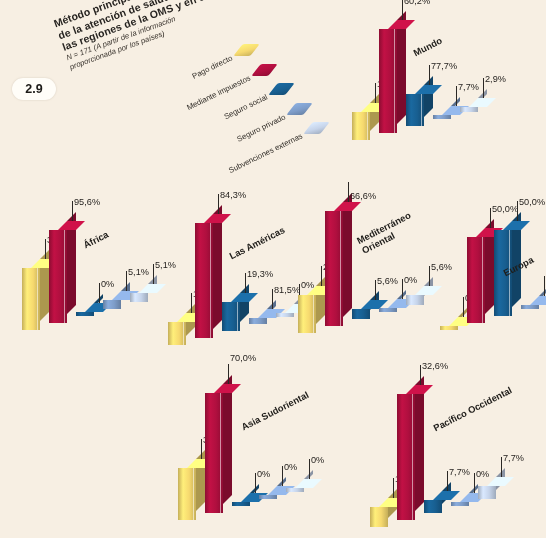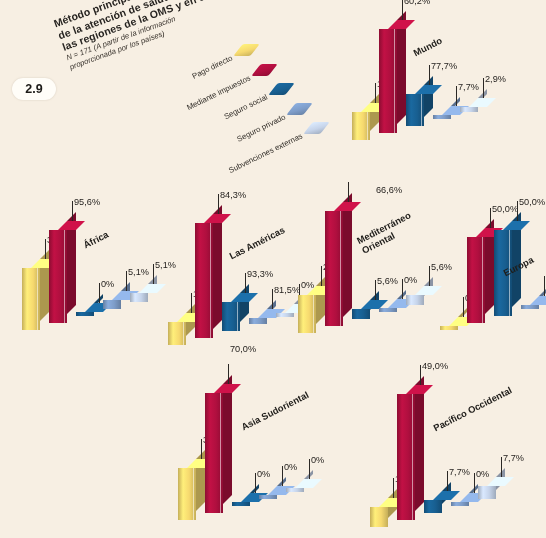--- a/index.html
+++ b/index.html
@@ -198,21 +198,21 @@
         </div>
         <div class="leader" style="left: 218px; top: 194.276px; height: 20px;"></div>
         <div class="vlabel" style="left: 220px; top: 190.276px;">84,3%</div>
         <div class="bar" style="left: 222px; top: 293.276px; width: 27px; height: 37.724px;">
           <div class="front" style="height: 28.724px; background: linear-gradient(90deg, rgb(19, 76, 116) 0%, rgb(26, 105, 160) 28%, rgb(24, 95, 145) 62%, rgb(19, 76, 116) 100%);"></div>
           <div class="side" style="left: 18px; bottom: 9px; height: 28.724px; background: rgb(17, 67, 102); transform: skewY(-45deg); transform-origin: 0px 100%;"></div>
           <div class="top" style="left: 0px; top: 0px; background: rgb(28, 112, 171); transform: skewX(-45deg); transform-origin: 0px 100%; margin-left: 9px;"></div>
           <div class="hl" style="left: 15px; bottom: 0px; height: 28.724px;"></div>
         </div>
         <div class="leader" style="left: 245px; top: 273.276px; height: 20px;"></div>
-        <div class="vlabel" style="left: 247px; top: 269.276px;">93,3%</div>
+        <div class="vlabel" style="left: 247px; top: 269.276px;">19,3%</div>
         <div class="bar" style="left: 249px; top: 309.324px; width: 27px; height: 14.676px;">
           <div class="front" style="height: 5.676px; background: linear-gradient(90deg, rgb(101, 126, 161) 0%, rgb(139, 173, 221) 28%, rgb(126, 157, 201) 62%, rgb(101, 126, 161) 100%);"></div>
           <div class="side" style="left: 18px; bottom: 9px; height: 5.676px; background: rgb(88, 110, 141); transform: skewY(-45deg); transform-origin: 0px 100%;"></div>
           <div class="top" style="left: 0px; top: 0px; background: rgb(149, 185, 237); transform: skewX(-45deg); transform-origin: 0px 100%; margin-left: 9px;"></div>
         </div>
         <div class="leader" style="left: 272px; top: 289.324px; height: 20px;"></div>
         <div class="vlabel" style="left: 274px; top: 285.324px;">81,5%</div>
         <div class="bar" style="left: 276px; top: 304px; width: 27px; height: 13px;">
           <div class="front" style="height: 4px; background: linear-gradient(90deg, rgb(158, 170, 187) 0%, rgb(218, 233, 255) 28%, rgb(198, 212, 234) 62%, rgb(158, 170, 187) 100%);"></div>
           <div class="side" style="left: 18px; bottom: 9px; height: 4px; background: rgb(139, 148, 164); transform: skewY(-45deg); transform-origin: 0px 100%;"></div>
@@ -233,21 +233,21 @@
         </div>
         <div class="leader" style="left: 321px; top: 265.816px; height: 20px;"></div>
         <div class="vlabel" style="left: 323px; top: 261.816px;">22,2%</div>
         <div class="bar" style="left: 325px; top: 202.448px; width: 27px; height: 123.552px;">
           <div class="front" style="height: 114.552px; background: linear-gradient(90deg, rgb(141, 12, 50) 0%, rgb(194, 17, 69) 28%, rgb(176, 15, 63) 62%, rgb(141, 12, 50) 100%);"></div>
           <div class="side" style="left: 18px; bottom: 9px; height: 114.552px; background: rgb(123, 11, 44); transform: skewY(-45deg); transform-origin: 0px 100%;"></div>
           <div class="top" style="left: 0px; top: 0px; background: rgb(208, 18, 74); transform: skewX(-45deg); transform-origin: 0px 100%; margin-left: 9px;"></div>
           <div class="hl" style="left: 15px; bottom: 0px; height: 114.552px;"></div>
         </div>
         <div class="leader" style="left: 348px; top: 182.448px; height: 20px;"></div>
-        <div class="vlabel" style="left: 350px; top: 185px; margin-left: 26px;">66,6%</div>
+        <div class="vlabel" style="left: 350px; top: 191px;">66,6%</div>
         <div class="bar" style="left: 352px; top: 300.368px; width: 27px; height: 18.632px;">
           <div class="front" style="height: 9.632px; background: linear-gradient(90deg, rgb(19, 76, 116) 0%, rgb(26, 105, 160) 28%, rgb(24, 95, 145) 62%, rgb(19, 76, 116) 100%);"></div>
           <div class="side" style="left: 18px; bottom: 9px; height: 9.632px; background: rgb(17, 67, 102); transform: skewY(-45deg); transform-origin: 0px 100%;"></div>
           <div class="top" style="left: 0px; top: 0px; background: rgb(28, 112, 171); transform: skewX(-45deg); transform-origin: 0px 100%; margin-left: 9px;"></div>
         </div>
         <div class="leader" style="left: 375px; top: 280.368px; height: 20px;"></div>
         <div class="vlabel" style="left: 377px; top: 276.368px;">5,6%</div>
         <div class="bar" style="left: 379px; top: 299px; width: 27px; height: 13px;">
           <div class="front" style="height: 4px; background: linear-gradient(90deg, rgb(101, 126, 161) 0%, rgb(139, 173, 221) 28%, rgb(126, 157, 201) 62%, rgb(101, 126, 161) 100%);"></div>
           <div class="side" style="left: 18px; bottom: 9px; height: 4px; background: rgb(88, 110, 141); transform: skewY(-45deg); transform-origin: 0px 100%;"></div>
@@ -310,21 +310,21 @@
         </div>
         <div class="leader" style="left: 201px; top: 439.4px; height: 20px;"></div>
         <div class="vlabel" style="left: 203px; top: 435.4px;">30,0%</div>
         <div class="bar" style="left: 205px; top: 383.6px; width: 27px; height: 129.4px;">
           <div class="front" style="height: 120.4px; background: linear-gradient(90deg, rgb(141, 12, 50) 0%, rgb(194, 17, 69) 28%, rgb(176, 15, 63) 62%, rgb(141, 12, 50) 100%);"></div>
           <div class="side" style="left: 18px; bottom: 9px; height: 120.4px; background: rgb(123, 11, 44); transform: skewY(-45deg); transform-origin: 0px 100%;"></div>
           <div class="top" style="left: 0px; top: 0px; background: rgb(208, 18, 74); transform: skewX(-45deg); transform-origin: 0px 100%; margin-left: 9px;"></div>
           <div class="hl" style="left: 15px; bottom: 0px; height: 120.4px;"></div>
         </div>
         <div class="leader" style="left: 228px; top: 363.6px; height: 20px;"></div>
-        <div class="vlabel" style="left: 230px; top: 344px;">70,0%</div>
+        <div class="vlabel" style="left: 230px; top: 353px;">70,0%</div>
         <div class="bar" style="left: 232px; top: 493px; width: 27px; height: 13px;">
           <div class="front" style="height: 4px; background: linear-gradient(90deg, rgb(19, 76, 116) 0%, rgb(26, 105, 160) 28%, rgb(24, 95, 145) 62%, rgb(19, 76, 116) 100%);"></div>
           <div class="side" style="left: 18px; bottom: 9px; height: 4px; background: rgb(17, 67, 102); transform: skewY(-45deg); transform-origin: 0px 100%;"></div>
           <div class="top" style="left: 0px; top: 0px; background: rgb(28, 112, 171); transform: skewX(-45deg); transform-origin: 0px 100%; margin-left: 9px;"></div>
         </div>
         <div class="leader" style="left: 255px; top: 473px; height: 20px;"></div>
         <div class="vlabel" style="left: 257px; top: 469px;">0%</div>
         <div class="bar" style="left: 259px; top: 486px; width: 27px; height: 13px;">
           <div class="front" style="height: 4px; background: linear-gradient(90deg, rgb(101, 126, 161) 0%, rgb(139, 173, 221) 28%, rgb(126, 157, 201) 62%, rgb(101, 126, 161) 100%);"></div>
           <div class="side" style="left: 18px; bottom: 9px; height: 4px; background: rgb(88, 110, 141); transform: skewY(-45deg); transform-origin: 0px 100%;"></div>
@@ -351,21 +351,21 @@
         </div>
         <div class="leader" style="left: 393px; top: 478.22px; height: 20px;"></div>
         <div class="vlabel" style="left: 395px; top: 474.22px;">11,5%</div>
         <div class="bar" style="left: 397px; top: 385.268px; width: 27px; height: 134.732px;">
           <div class="front" style="height: 125.732px; background: linear-gradient(90deg, rgb(141, 12, 50) 0%, rgb(194, 17, 69) 28%, rgb(176, 15, 63) 62%, rgb(141, 12, 50) 100%);"></div>
           <div class="side" style="left: 18px; bottom: 9px; height: 125.732px; background: rgb(123, 11, 44); transform: skewY(-45deg); transform-origin: 0px 100%;"></div>
           <div class="top" style="left: 0px; top: 0px; background: rgb(208, 18, 74); transform: skewX(-45deg); transform-origin: 0px 100%; margin-left: 9px;"></div>
           <div class="hl" style="left: 15px; bottom: 0px; height: 125.732px;"></div>
         </div>
         <div class="leader" style="left: 420px; top: 365.268px; height: 20px;"></div>
-        <div class="vlabel" style="left: 422px; top: 361.268px;">49,0%</div>
+        <div class="vlabel" style="left: 422px; top: 361.268px;">32,6%</div>
         <div class="bar" style="left: 424px; top: 490.756px; width: 27px; height: 22.244px;">
           <div class="front" style="height: 13.244px; background: linear-gradient(90deg, rgb(19, 76, 116) 0%, rgb(26, 105, 160) 28%, rgb(24, 95, 145) 62%, rgb(19, 76, 116) 100%);"></div>
           <div class="side" style="left: 18px; bottom: 9px; height: 13.244px; background: rgb(17, 67, 102); transform: skewY(-45deg); transform-origin: 0px 100%;"></div>
           <div class="top" style="left: 0px; top: 0px; background: rgb(28, 112, 171); transform: skewX(-45deg); transform-origin: 0px 100%; margin-left: 9px;"></div>
         </div>
         <div class="leader" style="left: 447px; top: 470.756px; height: 20px;"></div>
         <div class="vlabel" style="left: 449px; top: 466.756px;">7,7%</div>
         <div class="bar" style="left: 451px; top: 493px; width: 27px; height: 13px;">
           <div class="front" style="height: 4px; background: linear-gradient(90deg, rgb(101, 126, 161) 0%, rgb(139, 173, 221) 28%, rgb(126, 157, 201) 62%, rgb(101, 126, 161) 100%);"></div>
           <div class="side" style="left: 18px; bottom: 9px; height: 4px; background: rgb(88, 110, 141); transform: skewY(-45deg); transform-origin: 0px 100%;"></div>

